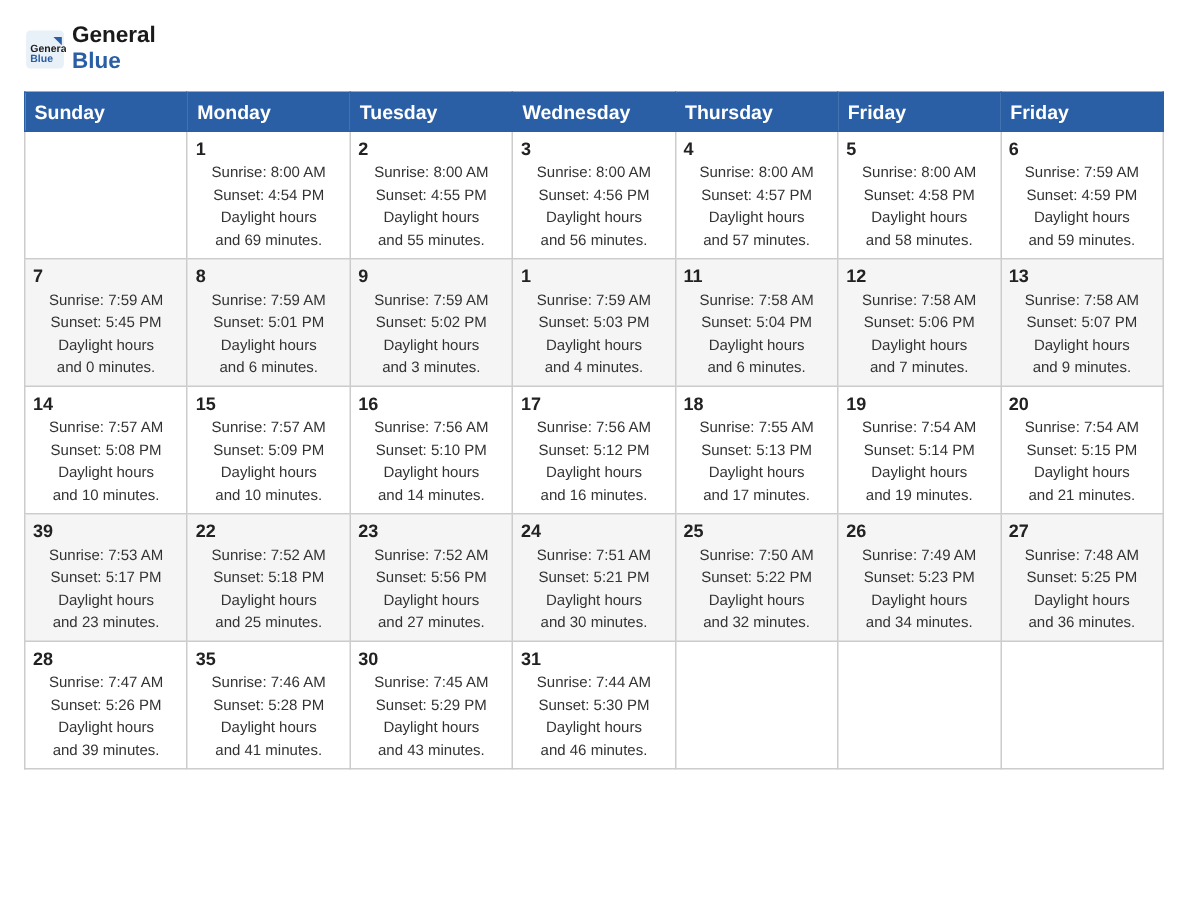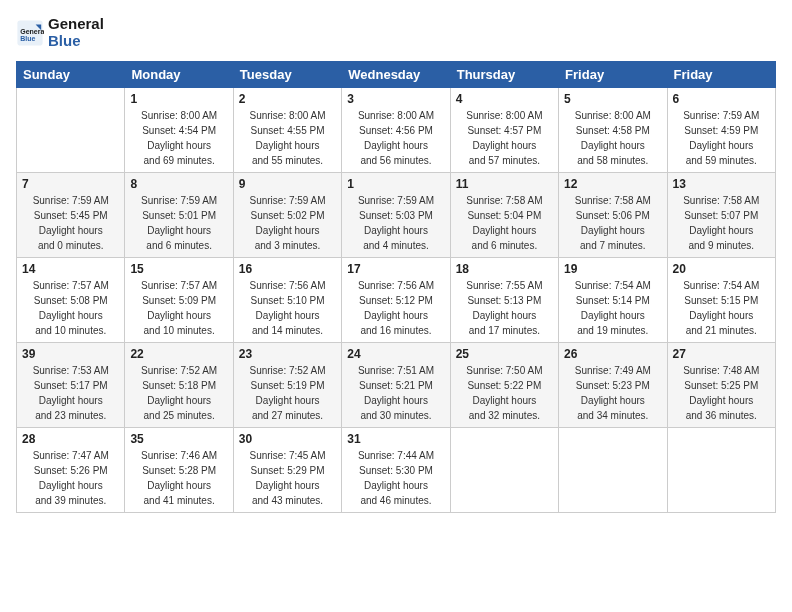--- a/index.html
+++ b/index.html
@@ -210,21 +210,21 @@
           <td>
             <span class="day-number">39</span>
             <div class="day-info"><span>Sunrise: 7:53 AM</span><br><span>Sunset: 5:17 PM</span><br><span>Daylight hours</span><br><span>and 23 minutes.</span></div>
           </td>
           <td>
             <span class="day-number">22</span>
             <div class="day-info"><span>Sunrise: 7:52 AM</span><br><span>Sunset: 5:18 PM</span><br><span>Daylight hours</span><br><span>and 25 minutes.</span></div>
           </td>
           <td>
             <span class="day-number">23</span>
-            <div class="day-info"><span>Sunrise: 7:52 AM</span><br><span>Sunset: 5:19 PM</span><br><span>Daylight hours</span><br><span>and 27 minutes.</span></div>
+            <div class="day-info"><span>Sunrise: 7:52 AM</span><br><span>Sunset: 5:56 PM</span><br><span>Daylight hours</span><br><span>and 27 minutes.</span></div>
           </td>
           <td>
             <span class="day-number">24</span>
             <div class="day-info"><span>Sunrise: 7:51 AM</span><br><span>Sunset: 5:21 PM</span><br><span>Daylight hours</span><br><span>and 30 minutes.</span></div>
           </td>
           <td>
             <span class="day-number">25</span>
             <div class="day-info"><span>Sunrise: 7:50 AM</span><br><span>Sunset: 5:22 PM</span><br><span>Daylight hours</span><br><span>and 32 minutes.</span></div>
           </td>
           <td>

